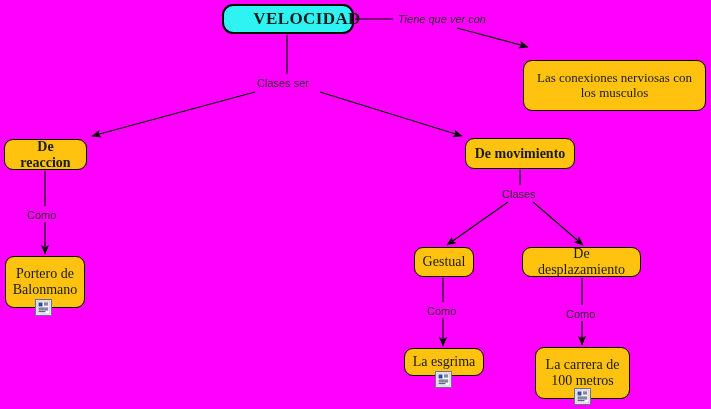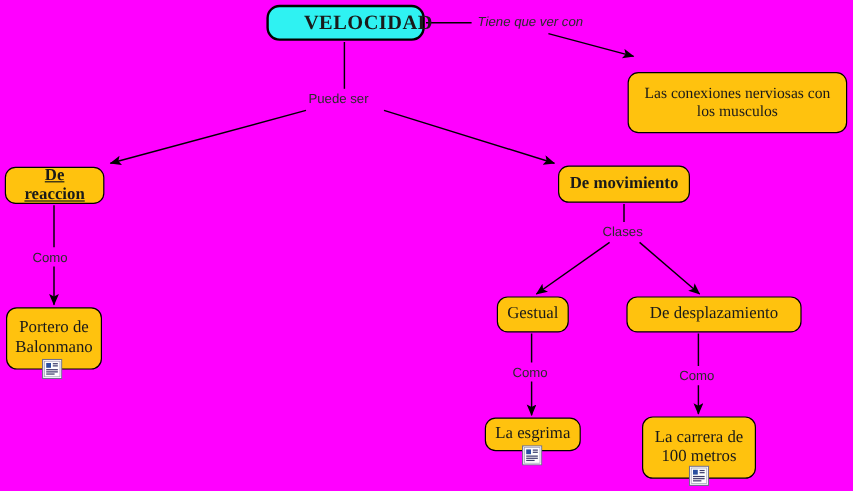--- a/index.html
+++ b/index.html
@@ -100,45 +100,45 @@
       </g>
   </svg>
 
   <div id="nodes">
       <div class="node root" style="left: 222px; top: 4px; width: 132px; height: 30px; font-size: 17px; padding-left: 44px;">
         <span>VELOCIDAD</span>
       </div>
       <div class="node concept" style="left: 523px; top: 60px; width: 183px; height: 51px; font-size: 13px;">
         <span>Las conexiones nerviosas con los musculos</span>
       </div>
-      <div class="node concept bold" style="left: 4px; top: 139px; width: 83px; height: 31px; font-size: 14px; text-decoration: underline;">
+      <div class="node concept bold" style="left: 4px; top: 139px; width: 83px; height: 31px; font-size: 14px;">
         <span>De reaccion</span>
       </div>
       <div class="node concept bold" style="left: 465px; top: 138px; width: 110px; height: 31px; font-size: 14px;">
         <span>De movimiento</span>
       </div>
       <div class="node concept" style="left: 5px; top: 256px; width: 80px; height: 52px; font-size: 14px;">
         <span>Portero de Balonmano</span>
       </div>
       <div class="node concept" style="left: 414px; top: 247px; width: 60px; height: 30px; font-size: 14px;">
         <span>Gestual</span>
       </div>
-      <div class="node concept" style="left: 522px; top: 247px; width: 146px; height: 30px; font-size: 14px;">
+      <div class="node concept" style="left: 522px; top: 247px; width: 119px; height: 30px; font-size: 14px;">
         <span>De desplazamiento</span>
       </div>
       <div class="node concept" style="left: 404px; top: 348px; width: 80px; height: 28px; font-size: 14px;">
         <span>La esgrima</span>
       </div>
       <div class="node concept" style="left: 535px; top: 347px; width: 95px; height: 52px; font-size: 14px;">
         <span>La carrera de 100 metros</span>
       </div>
     </div>
   <div id="labels">
       <div class="link-label" style="left: 398px; top: 13px; font-style: italic;">Tiene que ver con</div>
-      <div class="link-label" style="left: 257px; top: 77px;">Puede ser</div>
+      <div class="link-label" style="left: 257px; top: 77px;">Clases ser</div>
       <div class="link-label" style="left: 27px; top: 209px;">Como</div>
       <div class="link-label" style="left: 502px; top: 188px;">Clases</div>
       <div class="link-label" style="left: 427px; top: 305px;">Como</div>
       <div class="link-label" style="left: 566px; top: 308px;">Como</div>
     </div>
   <div id="icons">
       <div class="res-icon" style="left: 35px; top: 299px;">
         <svg viewBox="0 0 17 17" xmlns="http://www.w3.org/2000/svg">
           <rect x="0.5" y="0.5" width="16" height="16" fill="#ffffff" stroke="#6f6f8f" stroke-width="1"></rect>
           <rect x="2" y="2" width="13" height="13" fill="#fdfdfd" stroke="#9a9ab5" stroke-width="0.6"></rect>

